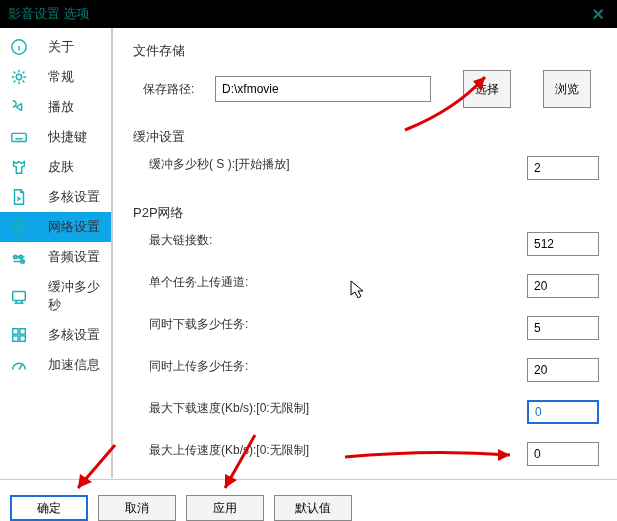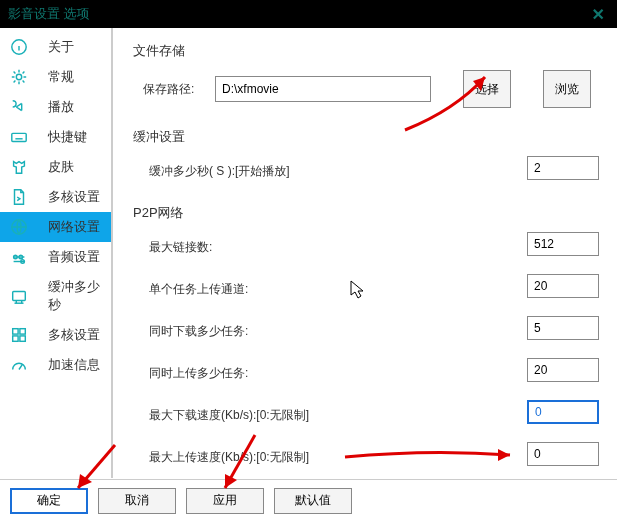--- a/index.html
+++ b/index.html
@@ -11,26 +11,26 @@
   .sidebar { width: 113px; border-right: 2px solid #ccc; padding-top: 4px; background: #fff; }
   .sidebar-item { display: flex; align-items: center; gap: 20px; padding: 6px 10px; font-size: 13px; color: #333; cursor: pointer; }
   .sidebar-item .ico { width: 18px; height: 18px; display: flex; align-items: center; justify-content: center; color: #0aa; }
   .sidebar-item.active { background: #0ea5e9; }
   .content { flex: 1; padding: 14px 18px 0 20px; font-size: 12px; color: #333; overflow: hidden; }
   .grp-title { font-size: 13px; margin-bottom: 10px; }
   .path-row { display: flex; align-items: center; gap: 16px; margin-bottom: 20px; padding-left: 10px; }
   .path-label { width: 56px; }
   .path-input { width: 216px; height: 26px; border: 1px solid #888; padding: 0 6px; font-size: 12px; }
   .btn { height: 38px; min-width: 48px; border: 1px solid #888; background: #f4f4f4; font-size: 12px; cursor: pointer; padding: 8px 8px; margin-left: 16px; }
-  .row { display: flex; align-items: flex-end; padding-left: 16px; margin-bottom: 18px; }
+  .row { display: flex; align-items: flex-start; padding-left: 16px; margin-bottom: 18px; }
   .row-label { flex: 1; }
   .num-input { width: 72px; height: 24px; border: 1px solid #888; padding: 0 6px; font-size: 12px; }
   .num-input.focus { border: 2px solid #1a6fd8; color: #1a6fd8; }
   .section-gap { height: 6px; }
-  .bottom-bar { position: absolute; left: 0; bottom: 0; width: 100%; height: 42px; border-top: 1px solid #ccc; background: #fff; display: flex; align-items: center; gap: 10px; padding-left: 10px; }
+  .bottom-bar { position: absolute; left: 0; bottom: 0; width: 100%; height: 42px; border-top: 1px solid #ccc; background: #fff; display: flex; align-items: flex-end; gap: 10px; padding-left: 10px; }
   .bbtn { width: 78px; height: 26px; border: 1px solid #888; background: #f4f4f4; font-size: 12px; cursor: pointer; }
   .bbtn.primary { border: 2px solid #1a6fd8; background: #fff; }
   
   .arrow { position: absolute; pointer-events: none; }
   svg.arrow path { stroke: #d00; stroke-width: 3; fill: none; }
   svg.arrow polygon { fill: #d00; }
   
   .ico svg { width: 18px; height: 18px; stroke: #19b0b8; stroke-width: 1.6; fill: none; }
   .cursor-ptr { position: absolute; left: 350px; top: 280px; pointer-events: none; }
 </style>

